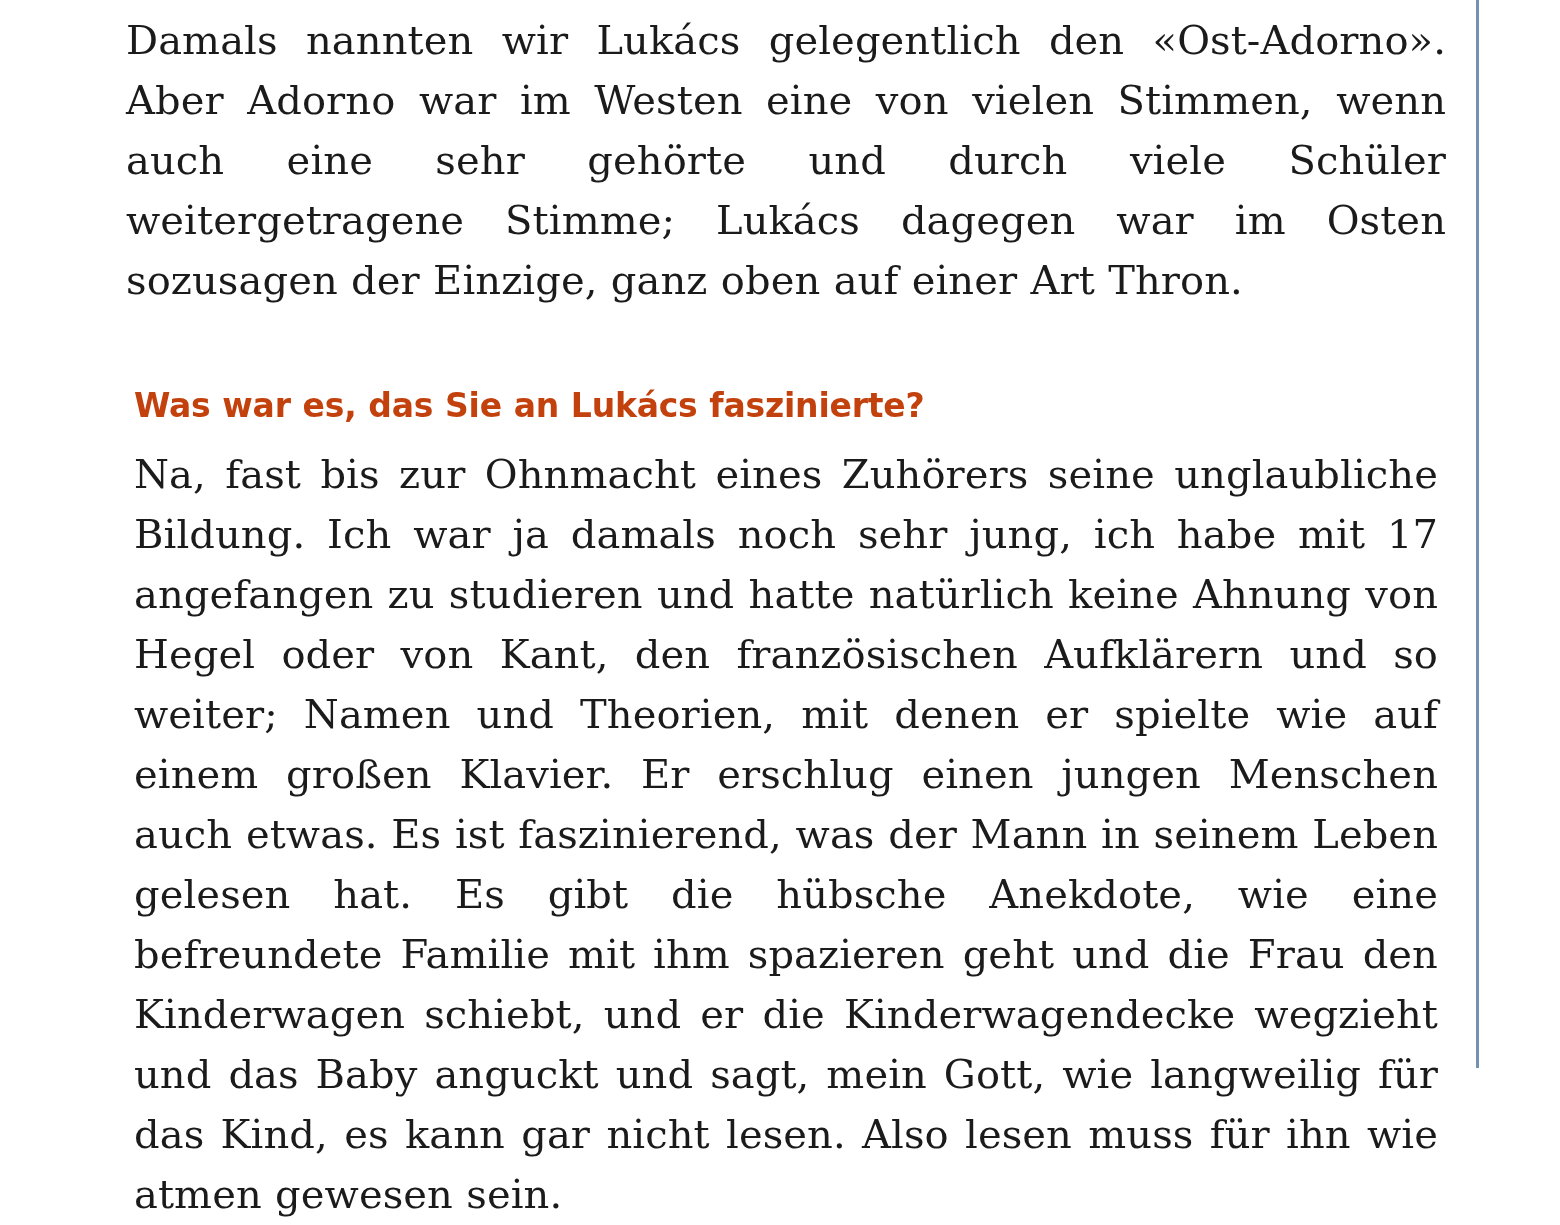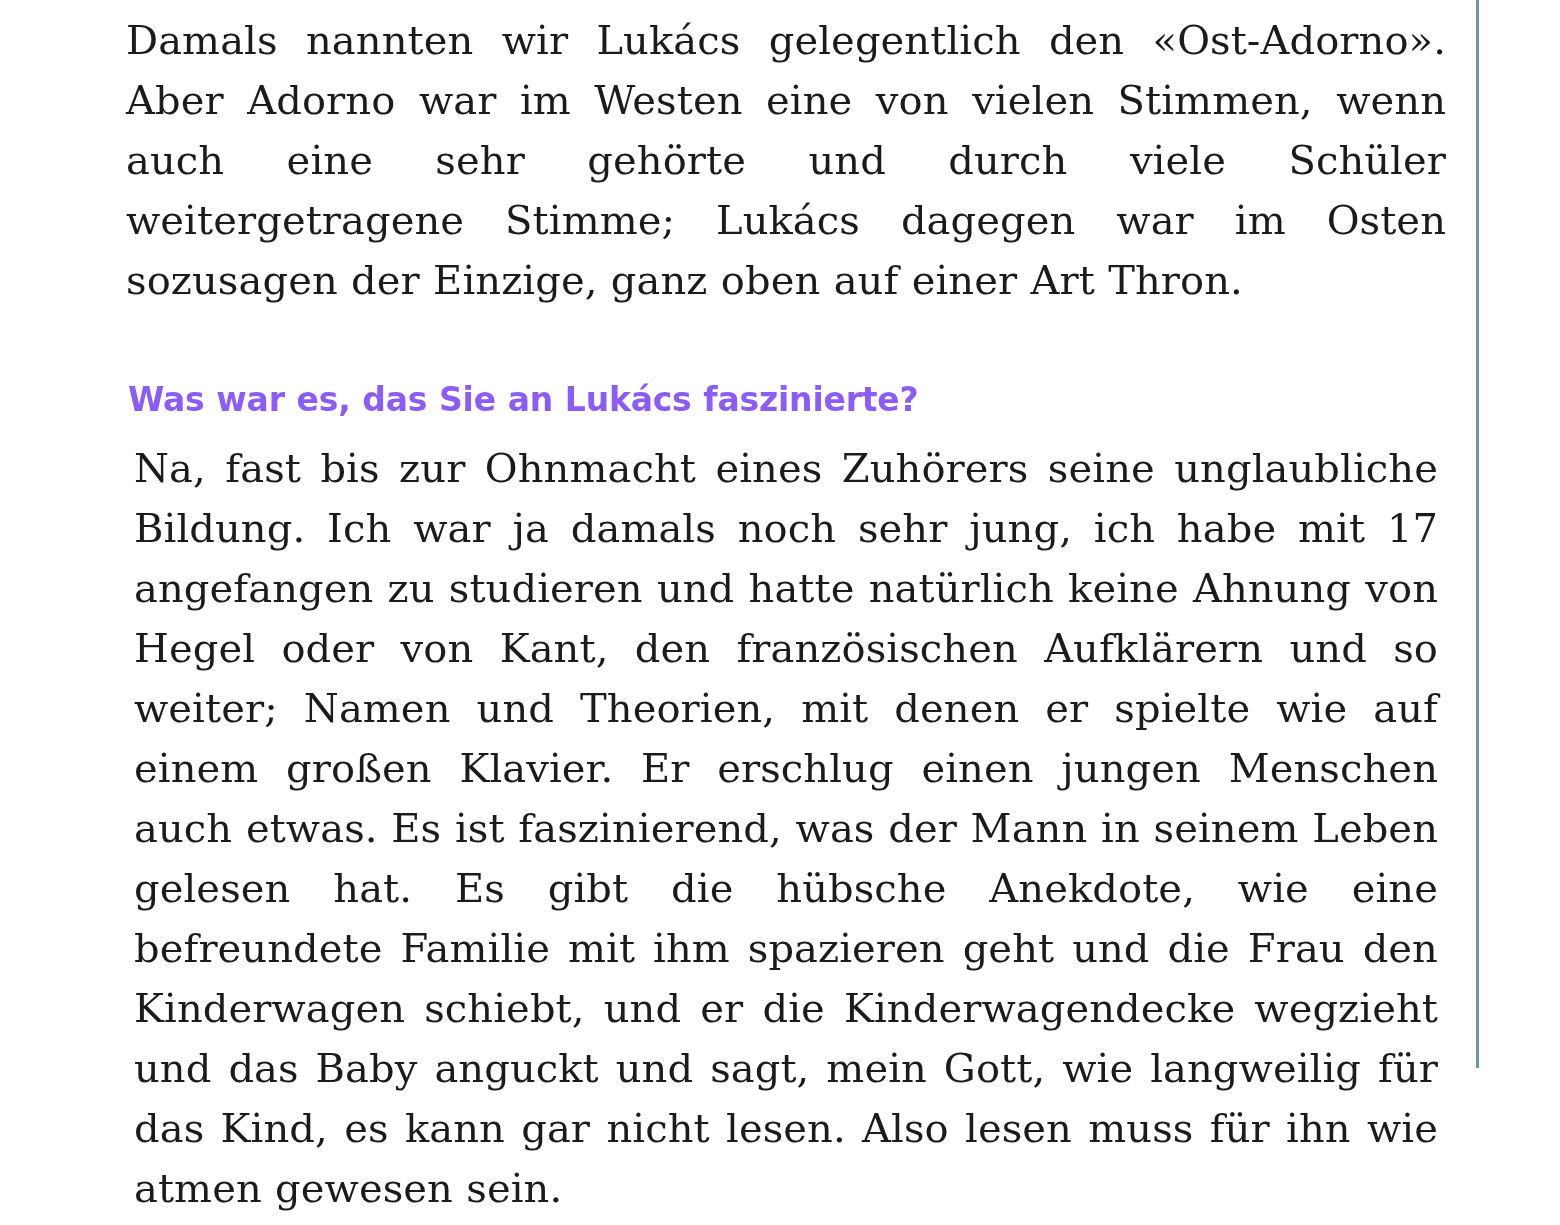--- a/index.html
+++ b/index.html
@@ -57,26 +57,26 @@
 
   .para-top {
     padding-top: 10px;
   }
 
   .spacer-block {
     height: 58px;
   }
 
   .question {
-    margin: 2px;
+    margin: 8px;
     font-family: "DejaVu Sans", sans-serif;
     font-weight: bold;
     font-size: 33px;
     line-height: 60px;
-    color: #8b5cf6;
+    color: #c2410c;
     letter-spacing: -0.2px;
     text-align: left;
   }
 
   .answer {
     margin: 8px;
   }
 
   
   p:after {

